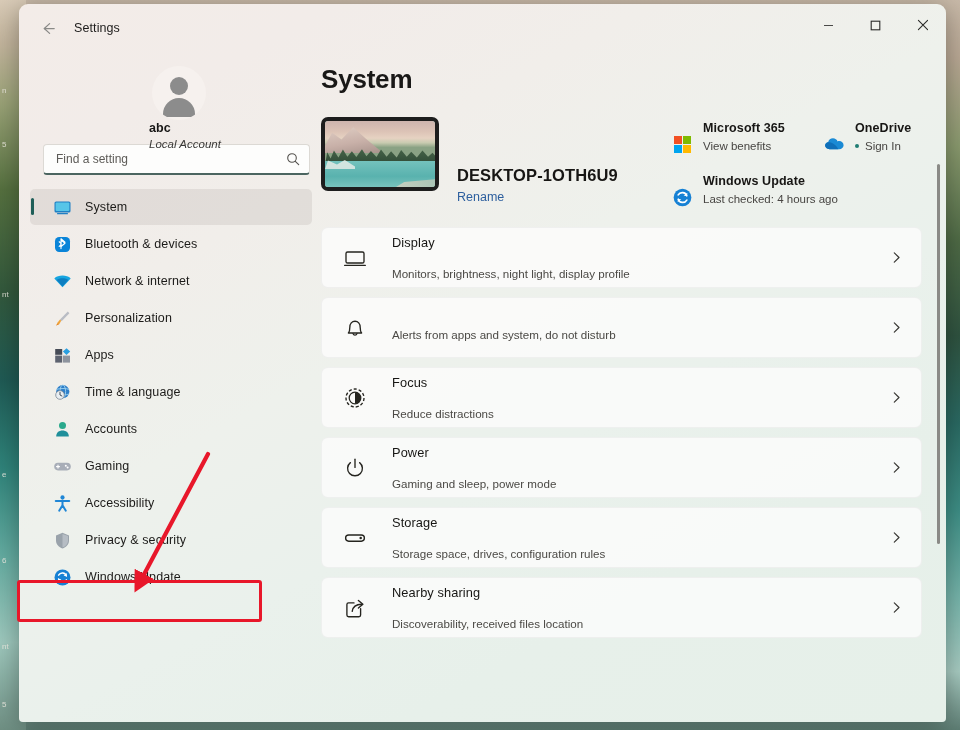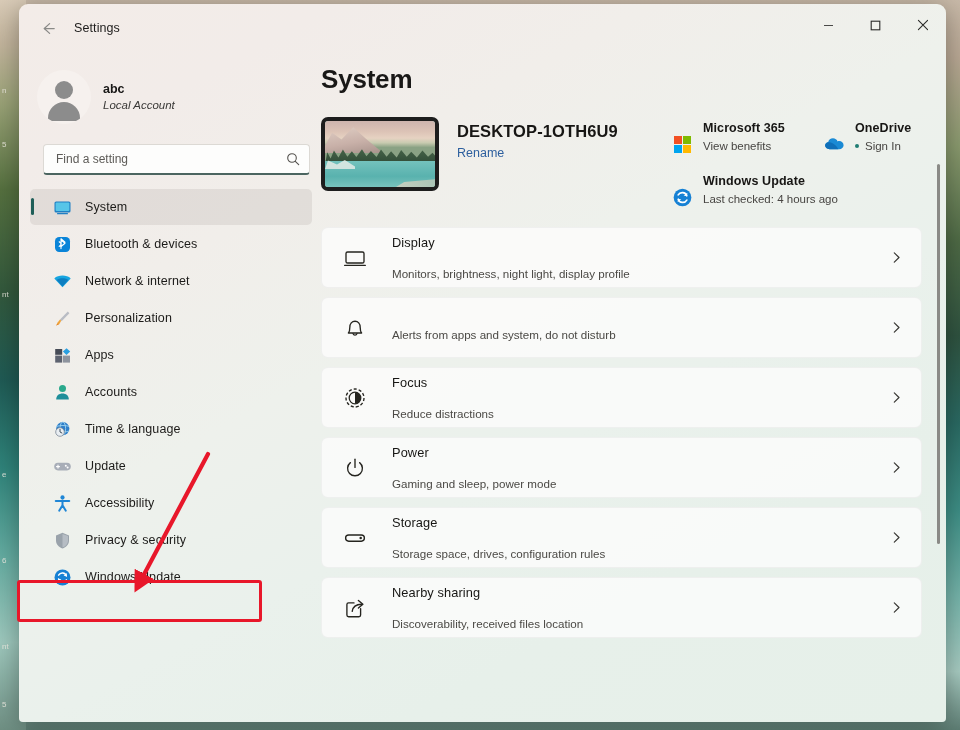--- a/index.html
+++ b/index.html
@@ -115,20 +115,21 @@
     position: absolute;
     left: 0; top: 48px;
     width: 302px; height: 670px;
     padding-top: 4px;
   }
   #account {
     display: flex;
     align-items: center;
     margin: 10px 0 0 18px;
     height: 62px;
+    flex-direction: column;
   }
   #avatar-wrap {
     width: 54px; height: 54px;
     border-radius: 50%;
     background: #f6f1ee;
     display: flex; align-items: flex-end; justify-content: center;
     overflow: hidden;
     flex: none;
   }
   #avatar-inner { position: relative; width: 54px; height: 54px; }
@@ -265,21 +266,21 @@
   #thumb-snow {
     position: absolute; left: 0; top: 36px;
     width: 30px; height: 12px;
     background: rgba(236,238,232,.8);
     clip-path: polygon(0% 100%, 10% 30%, 40% 62%, 66% 26%, 100% 80%, 100% 100%);
   }
 
   #device-text { margin-left: 18px; padding-top: 2px; }
   #device-name {
     font-size: 16.5px; font-weight: bold; color: #171614;
-    letter-spacing: .1px; line-height: 24px;
+    letter-spacing: .1px; line-height: 24px; margin-top: 44px;
   }
   #device-model {
     font-size: 12.5px; color: #3b3a38; line-height: 20px; margin-top: 1px;
   }
   #device-rename {
     font-size: 12.5px; color: #2d5f9e; line-height: 19px;
     cursor: pointer; display: inline-block; margin-top: 1px;
   }
 
   
@@ -493,51 +494,51 @@
             <rect x="2.2" y="3" width="7" height="5.8" fill="#464b56"></rect>
             <path d="M13.5 2.2 L17.2 5.6 L13.5 9 L9.9 5.6 Z" fill="#2a9fe0"></path>
           </svg>
         </span>
         <span class="nav-label">Apps</span>
       </div>
 
       <div class="nav-item">
         <span class="nav-icon">
           <svg width="19" height="19" viewBox="0 0 19 19">
-            <circle cx="9.5" cy="5.6" r="3.5" fill="#2aa98c"></circle>
-            <path d="M3.2 16.4 C3.2 12.4 6 10.4 9.5 10.4 C13 10.4 15.8 12.4 15.8 16.4 Z" fill="#1f8f9a"></path>
-          </svg>
-        </span>
-        <span class="nav-label">Accounts</span>
-      </div>
-
-      <div class="nav-item">
-        <span class="nav-icon">
-          <svg width="19" height="19" viewBox="0 0 19 19">
             <circle cx="9.8" cy="8.6" r="6.6" fill="#2f7fc9"></circle>
             <path d="M3.4 6.4 C7 5.2 13 5.2 16.2 6.4" fill="none" stroke="#9fd4ef" stroke-width=".9"></path>
             <path d="M3.4 11 C7 12.2 13 12.2 16.2 11" fill="none" stroke="#9fd4ef" stroke-width=".9"></path>
             <ellipse cx="9.8" cy="8.6" rx="2.8" ry="6.6" fill="none" stroke="#9fd4ef" stroke-width=".9"></ellipse>
             <circle cx="7" cy="12" r="4.3" fill="#e9eef2" stroke="#7a8694" stroke-width=".8"></circle>
             <path d="M7 9.4 V12 L8.9 13" fill="none" stroke="#41505f" stroke-width="1" stroke-linecap="round"></path>
           </svg>
         </span>
         <span class="nav-label">Time &amp; language</span>
       </div>
 
       <div class="nav-item">
         <span class="nav-icon">
           <svg width="19" height="19" viewBox="0 0 19 19">
+            <circle cx="9.5" cy="5.6" r="3.5" fill="#2aa98c"></circle>
+            <path d="M3.2 16.4 C3.2 12.4 6 10.4 9.5 10.4 C13 10.4 15.8 12.4 15.8 16.4 Z" fill="#1f8f9a"></path>
+          </svg>
+        </span>
+        <span class="nav-label">Accounts</span>
+      </div>
+
+      <div class="nav-item">
+        <span class="nav-icon">
+          <svg width="19" height="19" viewBox="0 0 19 19">
             <rect x="1.2" y="5.8" width="16.6" height="7.6" rx="3.8" fill="#a8aeb8"></rect>
             <path d="M5 8.1 V11.1 M3.5 9.6 H6.5" stroke="#fff" stroke-width="1.1" stroke-linecap="round"></path>
             <circle cx="12.8" cy="8.8" r="1" fill="#fff"></circle>
             <circle cx="14.6" cy="10.6" r="1" fill="#fff"></circle>
           </svg>
         </span>
-        <span class="nav-label">Update</span>
+        <span class="nav-label">Gaming</span>
       </div>
 
       <div class="nav-item">
         <span class="nav-icon">
           <svg width="19" height="19" viewBox="0 0 19 19">
             <circle cx="9.5" cy="3.4" r="2.1" fill="#1f86d6"></circle>
             <path d="M2.8 7 H16.2" stroke="#1f86d6" stroke-width="2.1" stroke-linecap="round"></path>
             <path d="M9.5 6.6 V11.2 M9.5 11.2 L6.3 16.6 M9.5 11.2 L12.7 16.6" stroke="#1f86d6" stroke-width="2" stroke-linecap="round"></path>
           </svg>
         </span>

